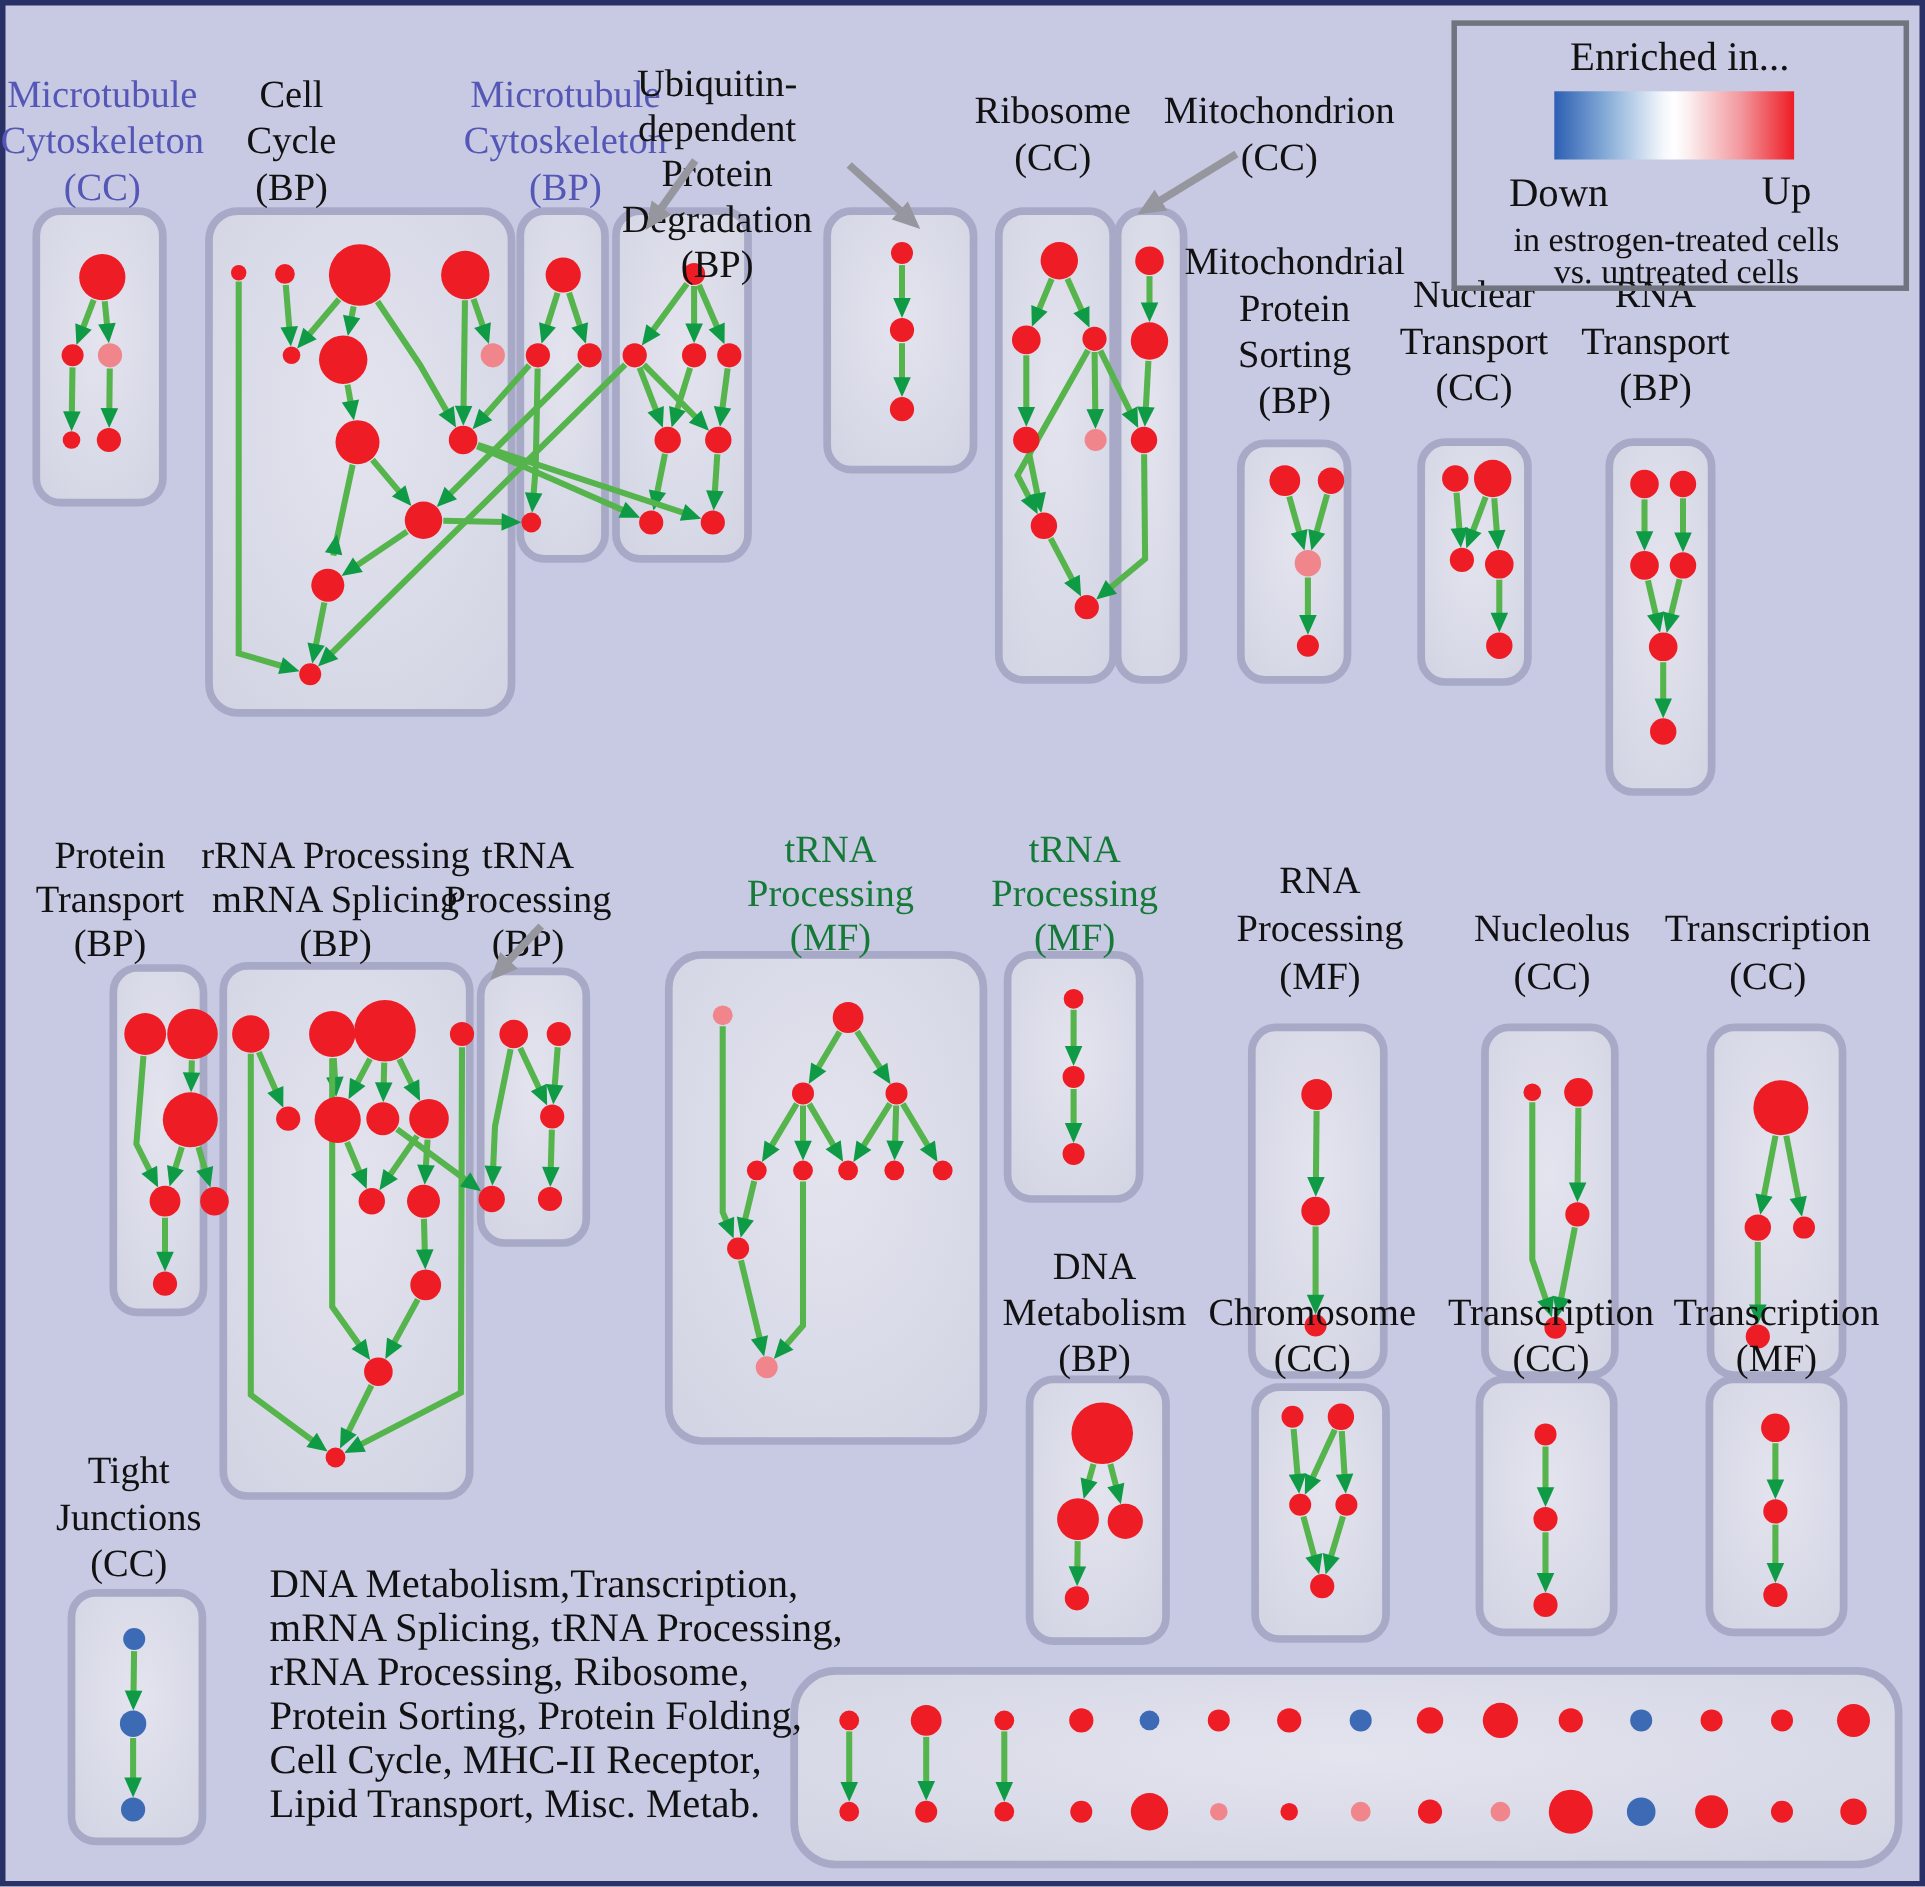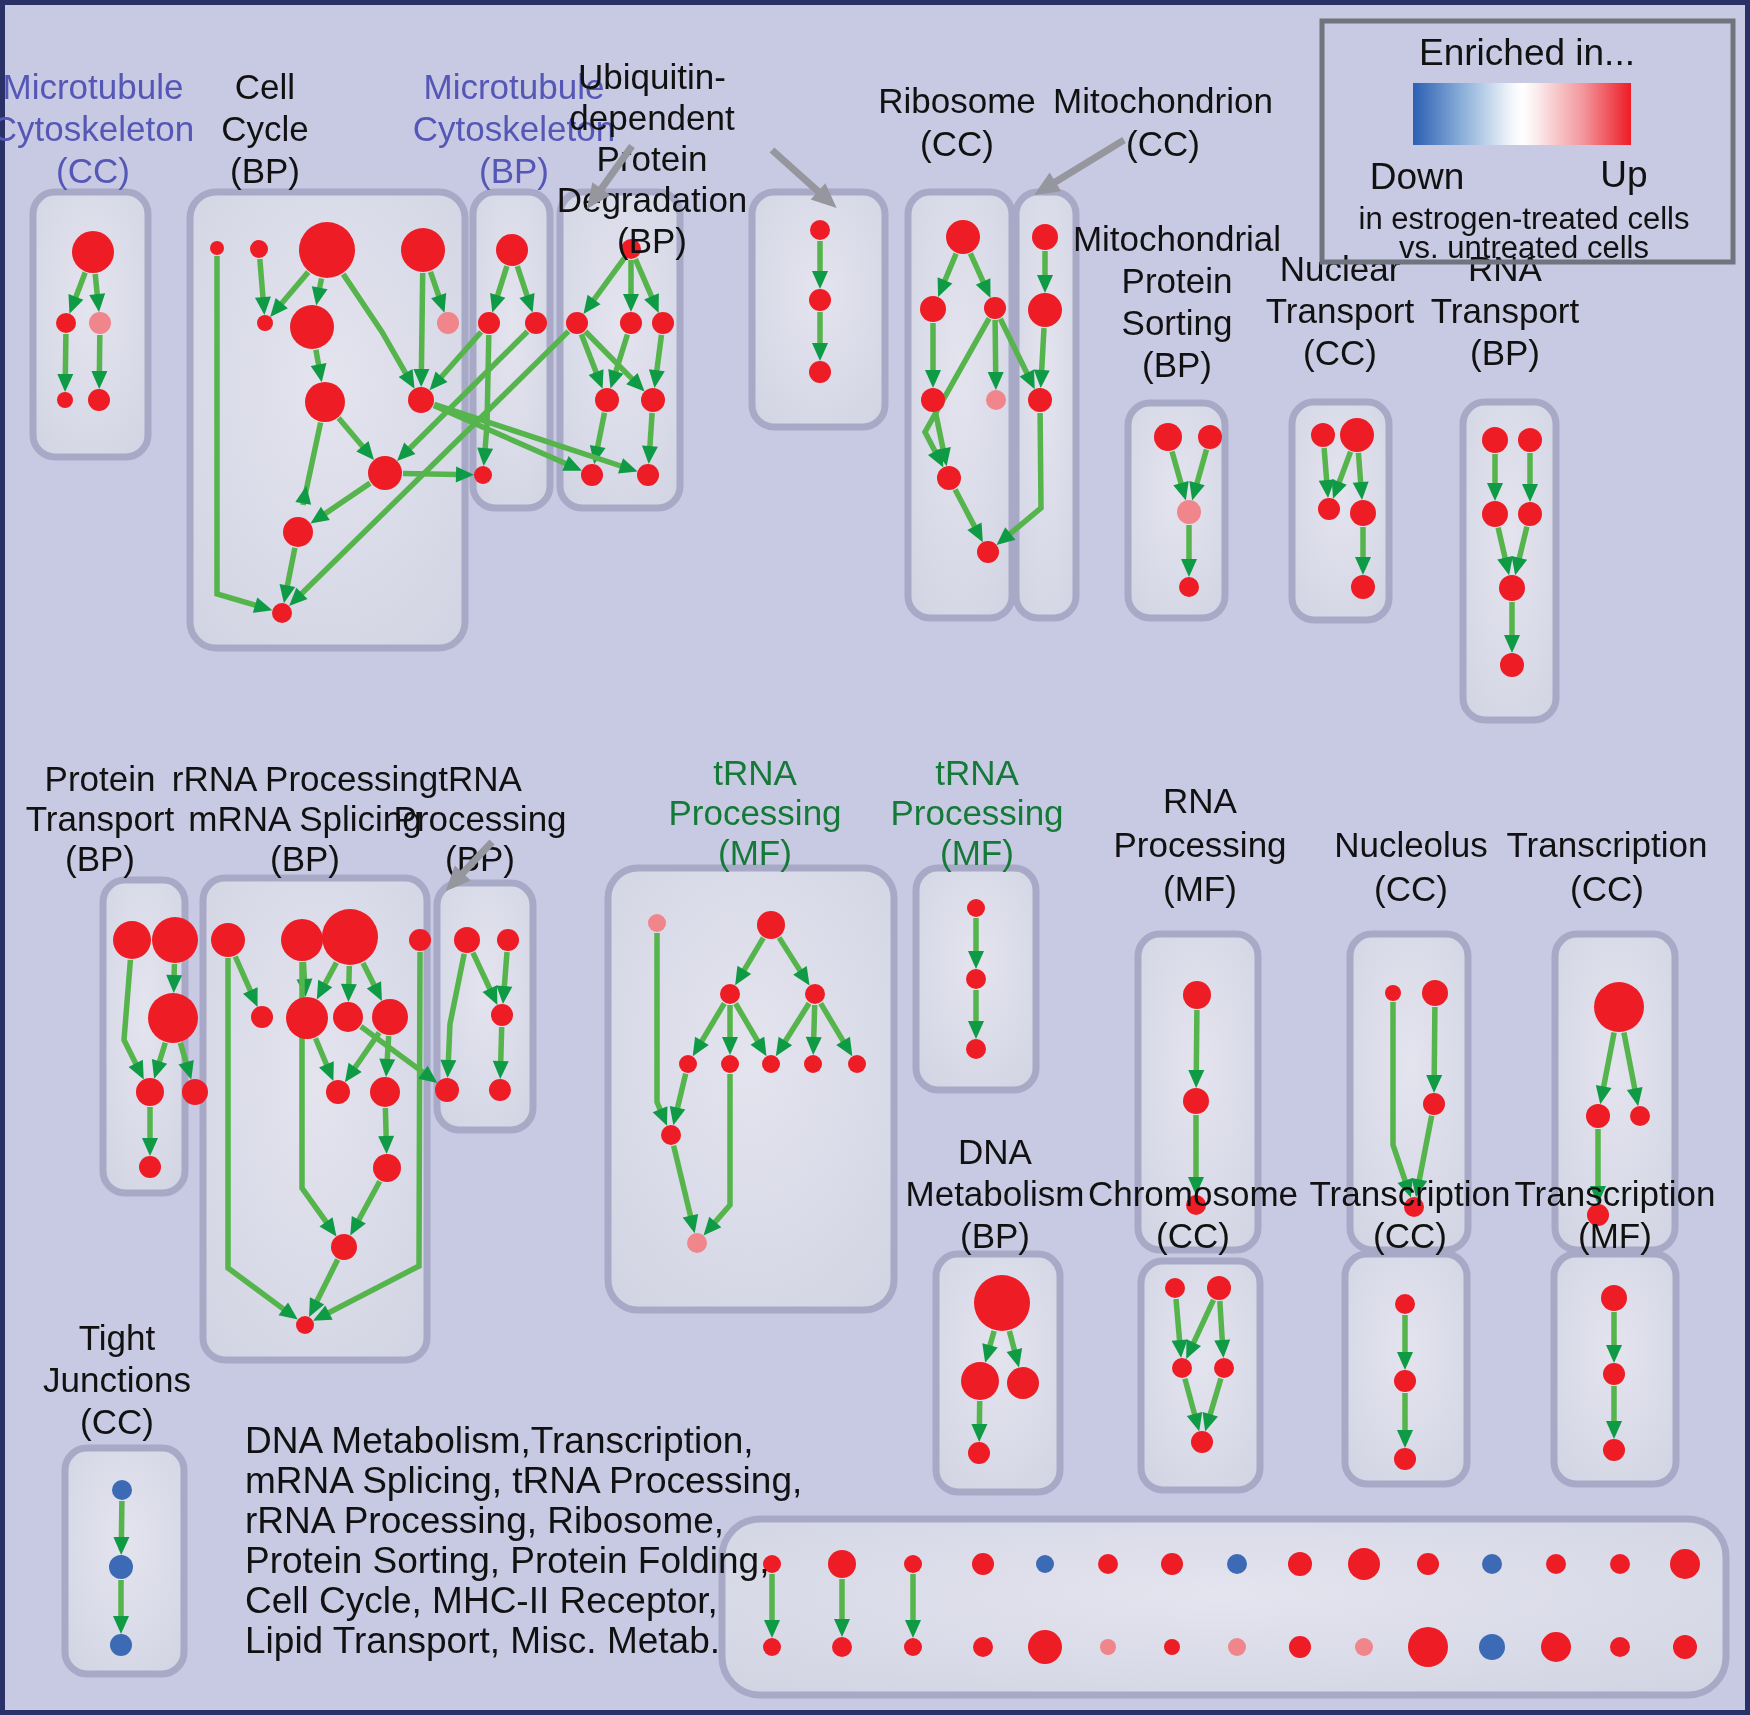--- a/index.html
+++ b/index.html
@@ -1,16 +1,16 @@
 <!DOCTYPE html>
 <html><head>
 <meta charset="utf-8">
 <style>
   html,body{margin:0;padding:0;background:#c8c9e2;}
-  .stage{position:relative;width:1750px;height:1715px;font-family:Liberation Sans, sans-serif;text-align:center;}
+  .stage{position:relative;width:1750px;height:1715px;font-family:Liberation Serif, serif;text-align:center;}
   .box{fill:url(#boxg);stroke:#a7a9c7;stroke-width:7;}
   .legend-box{fill:none;stroke:#70747e;stroke-width:5;}
   .edge{fill:none;stroke:#55b44b;stroke-width:5.5;}
   .gray-edge{fill:none;stroke:#96969e;stroke-width:7;}
   .lbl{font-size:35px;text-anchor:middle;dominant-baseline:central;}
   .lgt{font-size:37px;text-anchor:middle;dominant-baseline:central;fill:#111;}
   .lgs{font-size:31px;text-anchor:middle;dominant-baseline:central;fill:#111;}
   .misc{font-size:37px;fill:#111;dominant-baseline:central;}
 </style>
 </head>

